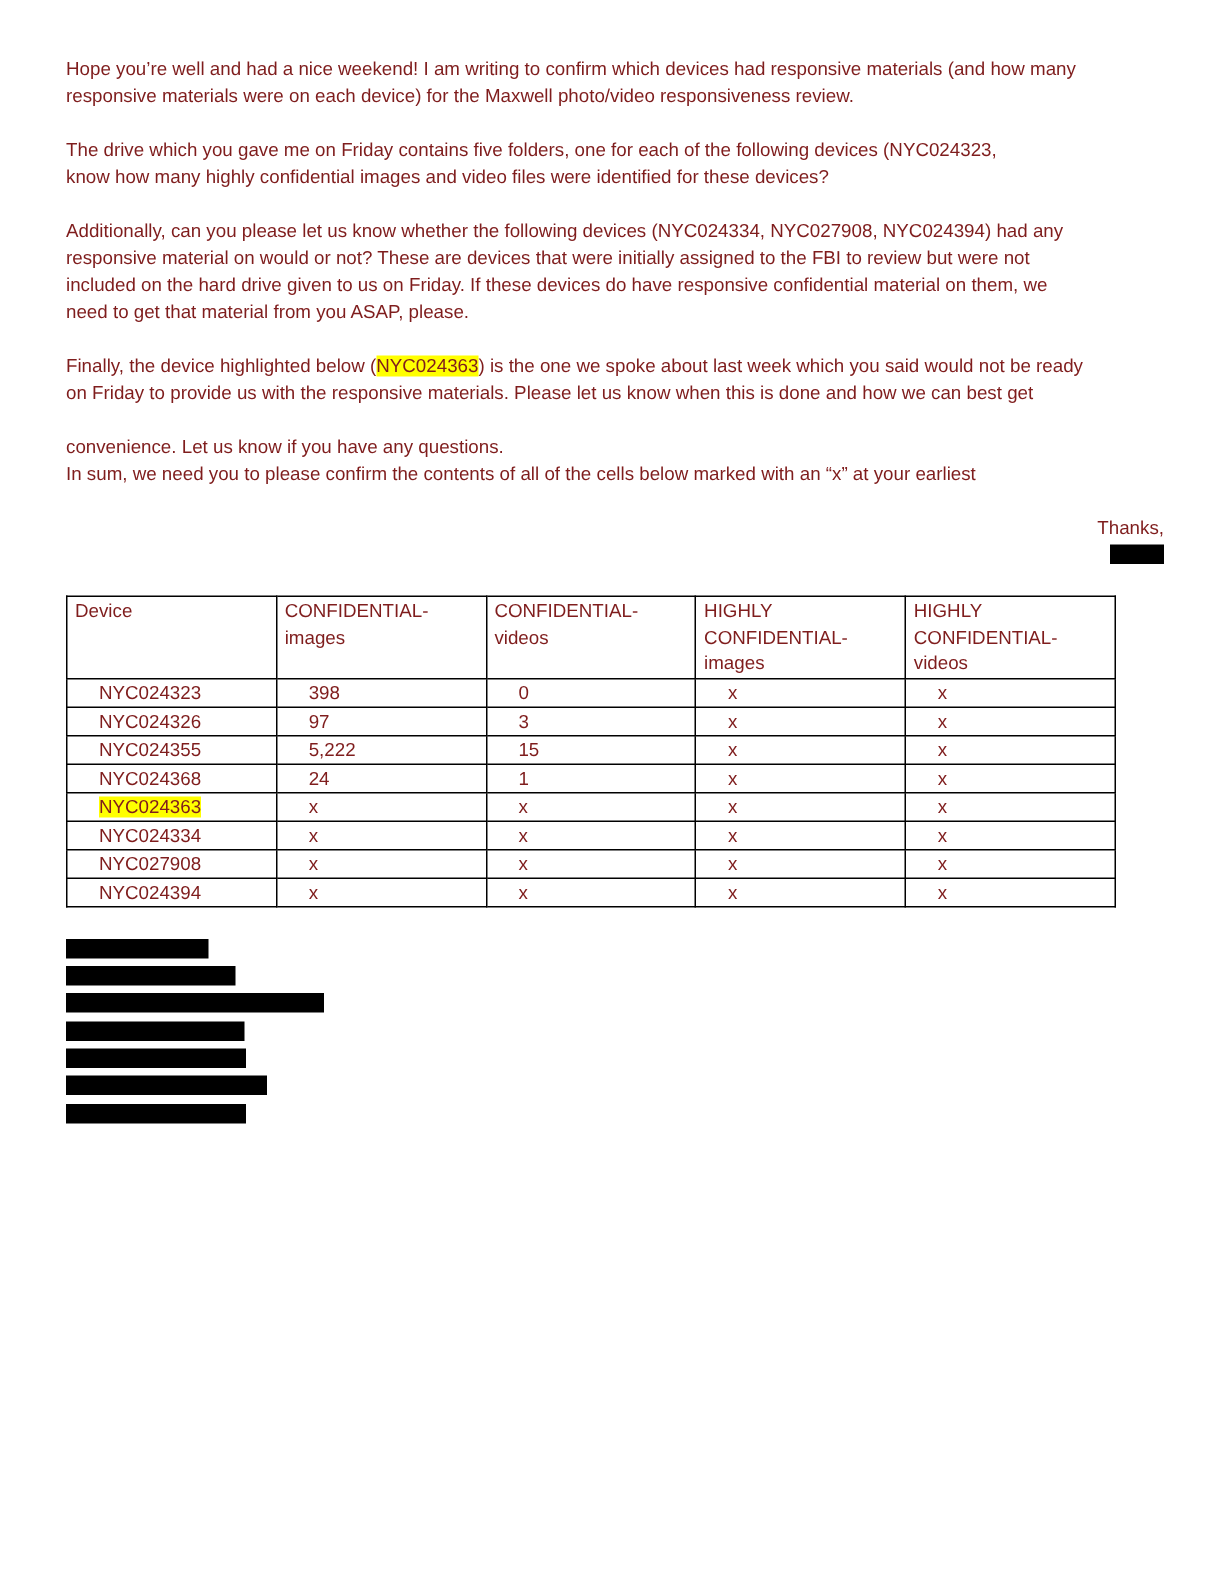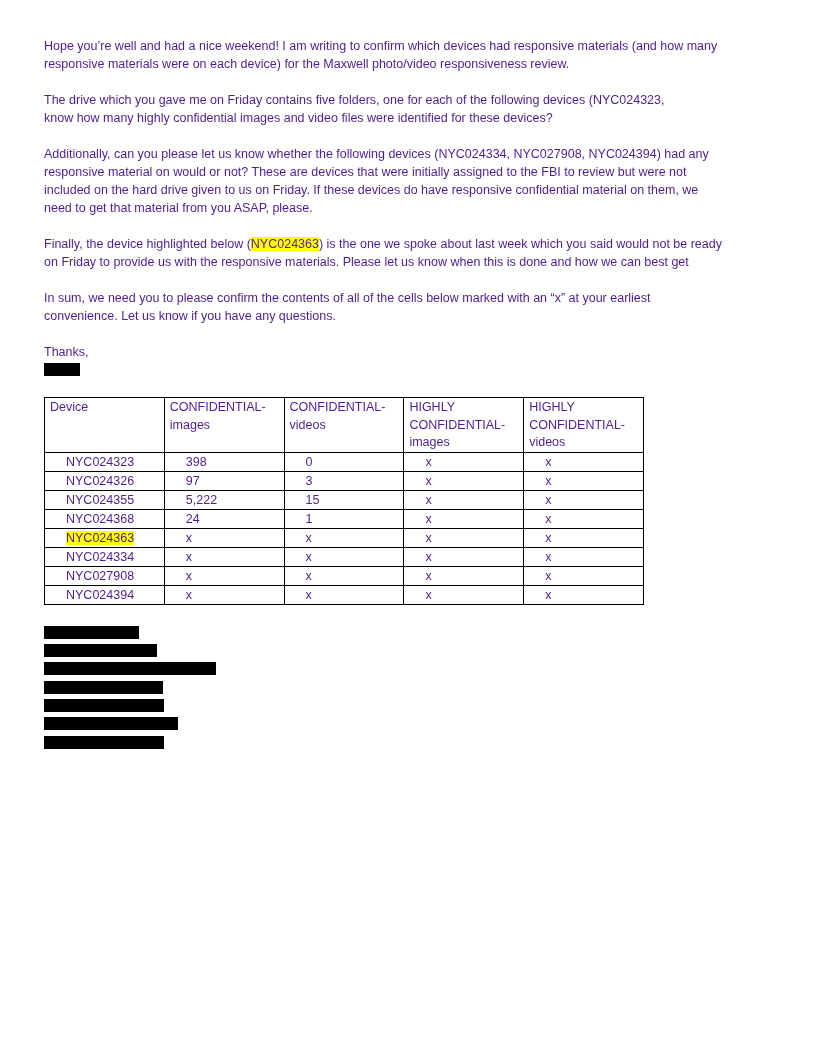--- a/index.html
+++ b/index.html
@@ -6,51 +6,52 @@
     margin: 0;
     padding: 0;
     background: #e8e8e8;
   }
   .page {
     position: relative;
     width: 816px;
     height: 1056px;
     background: #ffffff;
     font-family: "Liberation Sans", "DejaVu Sans", sans-serif;
-    color: #4c1d95;
+    color: #7f1d1d;
     overflow: hidden;
     margin: 0 auto;
   }
   .content {
     padding: 37px 40px 0 44px;
   }
   .para {
     margin: 0 0 18px 0;
   }
   .line {
     font-size: 12.5px;
     line-height: 18px;
     white-space: pre;
   }
   .hl {
     background: #ffff00;
   }
   .closing .line {
     margin: 0;
+    text-align: right;
   }
   .redact-sig {
     display: inline-block;
     height: 13px;
     background: #000000;
     vertical-align: -2px;
   }
   table.devices {
     border-collapse: collapse;
     table-layout: fixed;
-    width: 600px;
+    width: 700px;
     margin-top: 18px;
   }
   table.devices th,
   table.devices td {
     border: 1px solid #000000;
     font-weight: normal;
     text-align: left;
     vertical-align: top;
     font-size: 12.5px;
     padding: 1px 2px 0 5px;
@@ -93,22 +94,22 @@
           <div class="line"><span>Additionally, can you please let us know whether the following devices (NYC024334, NYC027908, NYC024394) had any</span></div>
           <div class="line"><span>responsive material on would or not? These are devices that were initially assigned to the FBI to review but were not</span></div>
           <div class="line"><span>included on the hard drive given to us on Friday. If these devices do have responsive confidential material on them, we</span></div>
           <div class="line"><span>need to get that material from you ASAP, please.</span></div>
         </div>
         <div class="para">
           <div class="line"><span>Finally, the device highlighted below (</span><span class="hl">NYC024363</span><span>) is the one we spoke about last week which you said would not be ready</span></div>
           <div class="line"><span>on Friday to provide us with the responsive materials. Please let us know when this is done and how we can best get</span></div>
         </div>
         <div class="para">
+          <div class="line"><span>convenience. Let us know if you have any questions.</span></div>
           <div class="line"><span>In sum, we need you to please confirm the contents of all of the cells below marked with an “x” at your earliest</span></div>
-          <div class="line"><span>convenience. Let us know if you have any questions.</span></div>
         </div>
       </div>
 
     <div class="closing">
       <div class="line">Thanks,</div>
       <div class="line"><span class="redact-sig" style="width: 36px;"></span></div>
     </div>
 
     <table class="devices">
       <thead>

